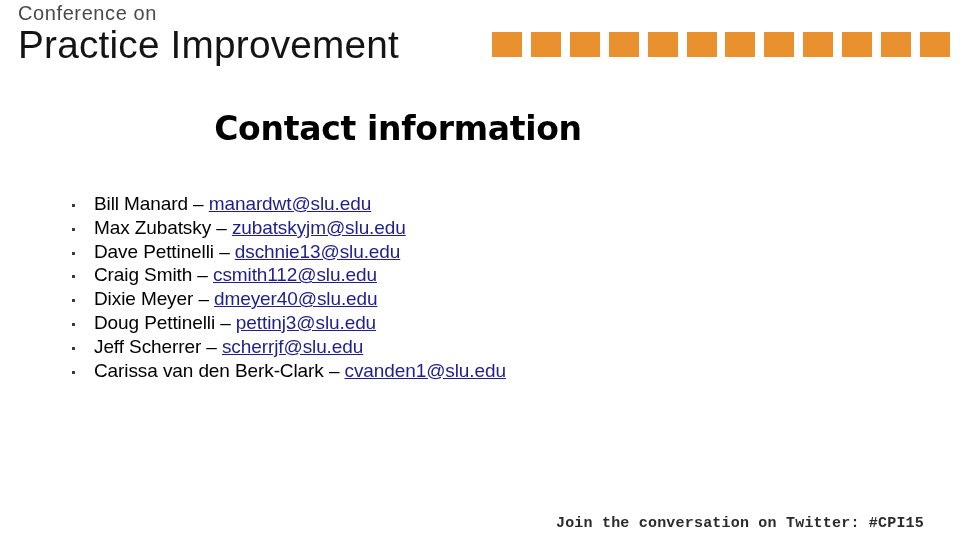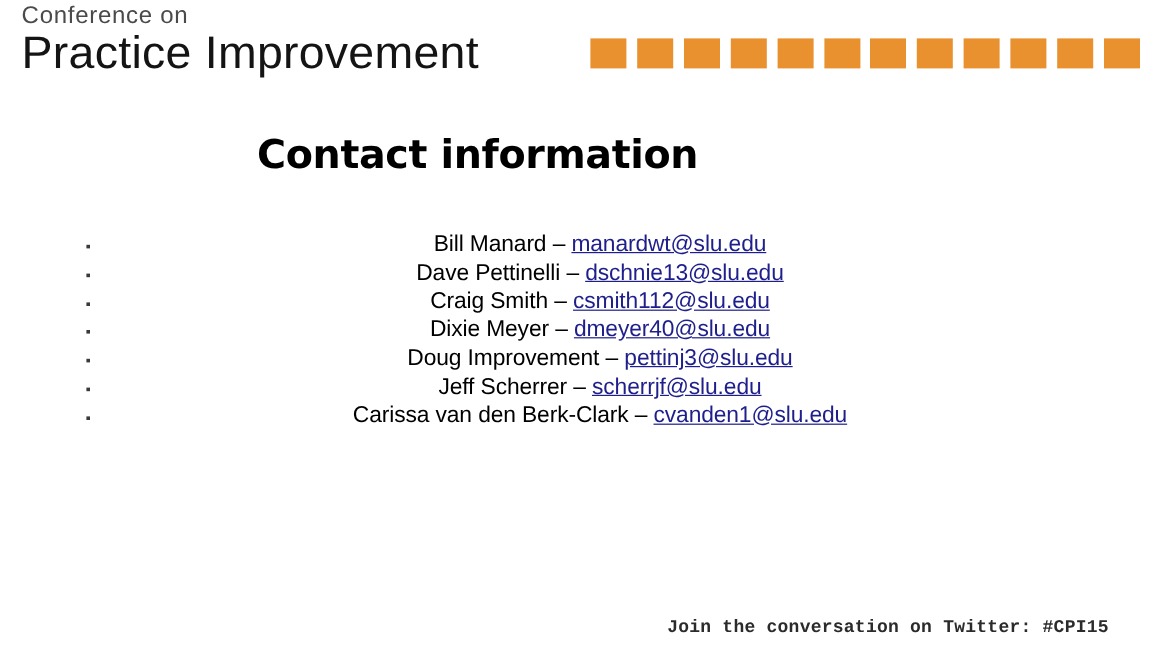--- a/index.html
+++ b/index.html
@@ -93,21 +93,20 @@
   }
   #contact-list li {
     position: relative;
     padding-left: 28px;
     font-size: 19px;
     line-height: 23.8px;
     color: #000000;
     white-space: nowrap;
     font-family: "Liberation Sans", sans-serif;
     letter-spacing: -0.1px;
-    text-align: center;
   }
   .bullet-marker {
     position: absolute;
     left: 6px;
     top: 12px;
     width: 3px;
     height: 3px;
     background: #3a3a3a;
   }
   .person-name { color: #000000; }
@@ -154,21 +153,22 @@
       <div class="deco-square" style="background: rgb(232, 145, 46);"></div>
       <div class="deco-square" style="background: rgb(232, 145, 46);"></div>
     </div>
 
 </div>
 
 <div id="slide-title">Contact information</div>
 
 <ul id="contact-list">
     <li><span class="bullet-marker"></span><span class="person-name">Bill Manard</span><span class="dash-sep"> – </span><a class="email-link" href="mailto:manardwt@slu.edu" style="color: rgb(31, 31, 140);">manardwt@slu.edu</a></li>
+    <li><span class="bullet-marker"></span><span class="person-name">Max Zubatsky</span><span class="dash-sep"> – </span><a class="email-link" href="mailto:zubatskyjm@slu.edu" style="color: rgb(31, 31, 140);">zubatskyjm@slu.edu</a></li>
     <li><span class="bullet-marker"></span><span class="person-name">Dave Pettinelli</span><span class="dash-sep"> – </span><a class="email-link" href="mailto:dschnie13@slu.edu" style="color: rgb(31, 31, 140);">dschnie13@slu.edu</a></li>
     <li><span class="bullet-marker"></span><span class="person-name">Craig Smith</span><span class="dash-sep"> – </span><a class="email-link" href="mailto:csmith112@slu.edu" style="color: rgb(31, 31, 140);">csmith112@slu.edu</a></li>
     <li><span class="bullet-marker"></span><span class="person-name">Dixie Meyer</span><span class="dash-sep"> – </span><a class="email-link" href="mailto:dmeyer40@slu.edu" style="color: rgb(31, 31, 140); margin-top: 28px;">dmeyer40@slu.edu</a></li>
-    <li><span class="bullet-marker"></span><span class="person-name">Doug Improvement</span><span class="dash-sep"> – </span><a class="email-link" href="mailto:pettinj3@slu.edu" style="color: rgb(31, 31, 140); margin-top: 27px;">pettinj3@slu.edu</a></li>
+    <li><span class="bullet-marker"></span><span class="person-name">Doug Pettinelli</span><span class="dash-sep"> – </span><a class="email-link" href="mailto:pettinj3@slu.edu" style="color: rgb(31, 31, 140); margin-top: 27px;">pettinj3@slu.edu</a></li>
     <li><span class="bullet-marker"></span><span class="person-name">Jeff Scherrer</span><span class="dash-sep"> – </span><a class="email-link" href="mailto:scherrjf@slu.edu" style="color: rgb(31, 31, 140);">scherrjf@slu.edu</a></li>
     <li><span class="bullet-marker"></span><span class="person-name">Carissa van den Berk-Clark</span><span class="dash-sep"> – </span><a class="email-link" href="mailto:cvanden1@slu.edu" style="color: rgb(31, 31, 140);">cvanden1@slu.edu</a></li>
   </ul>
 
 <div id="footer-note">Join the conversation on Twitter: #CPI15</div>
 
 </body></html>

